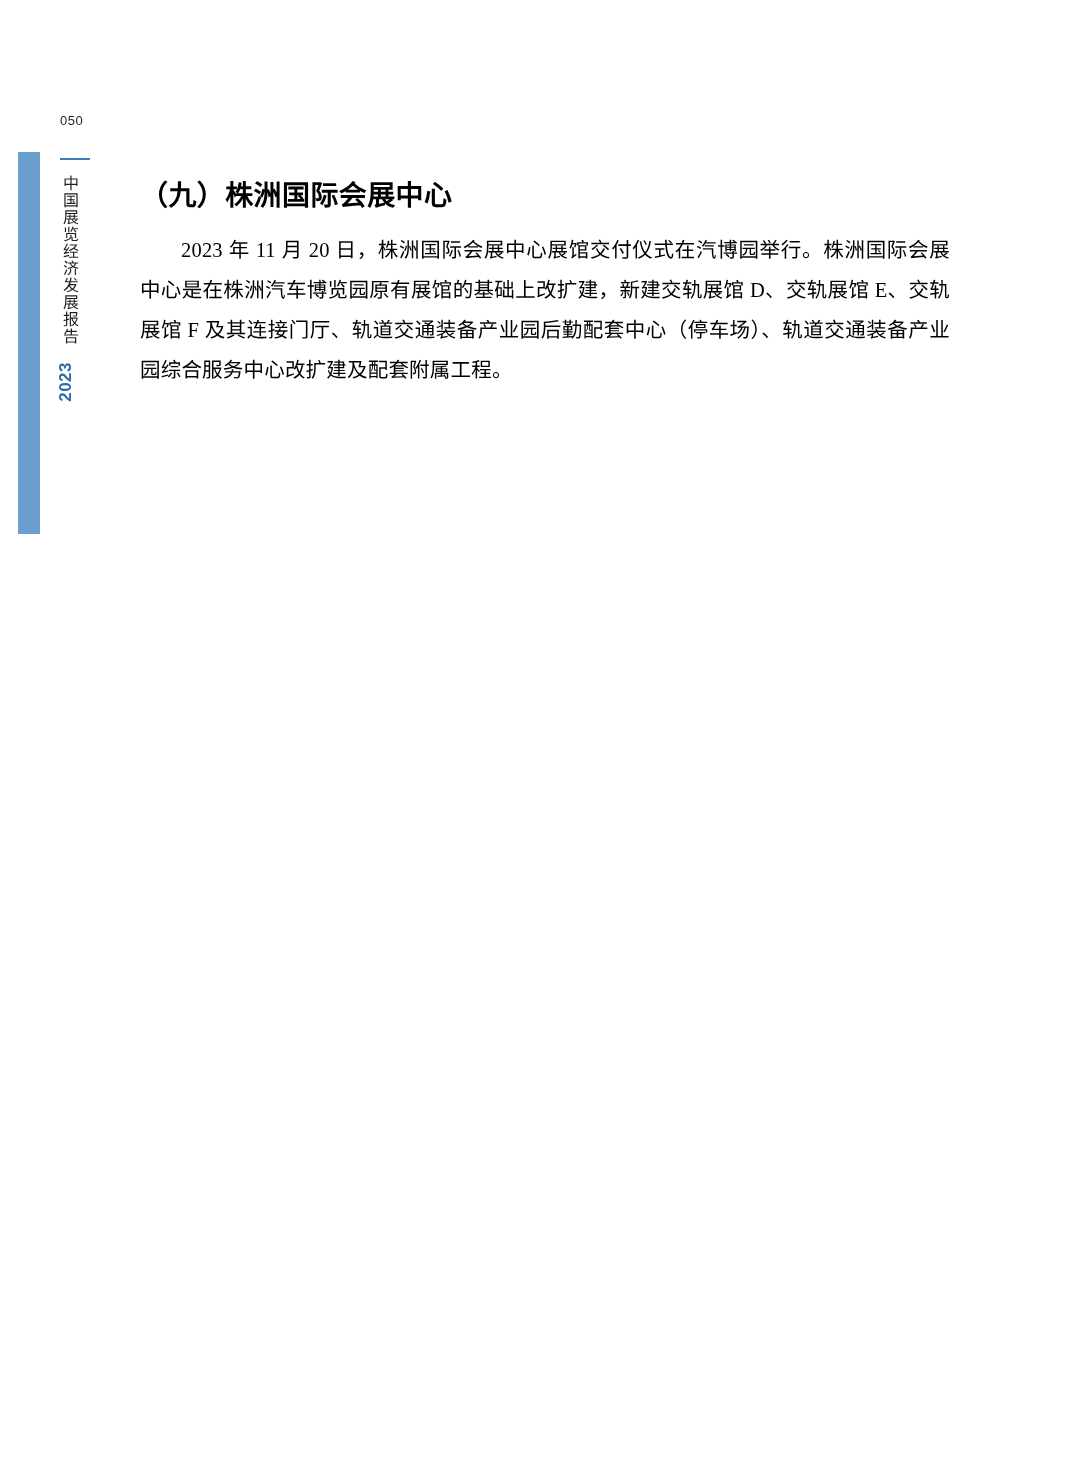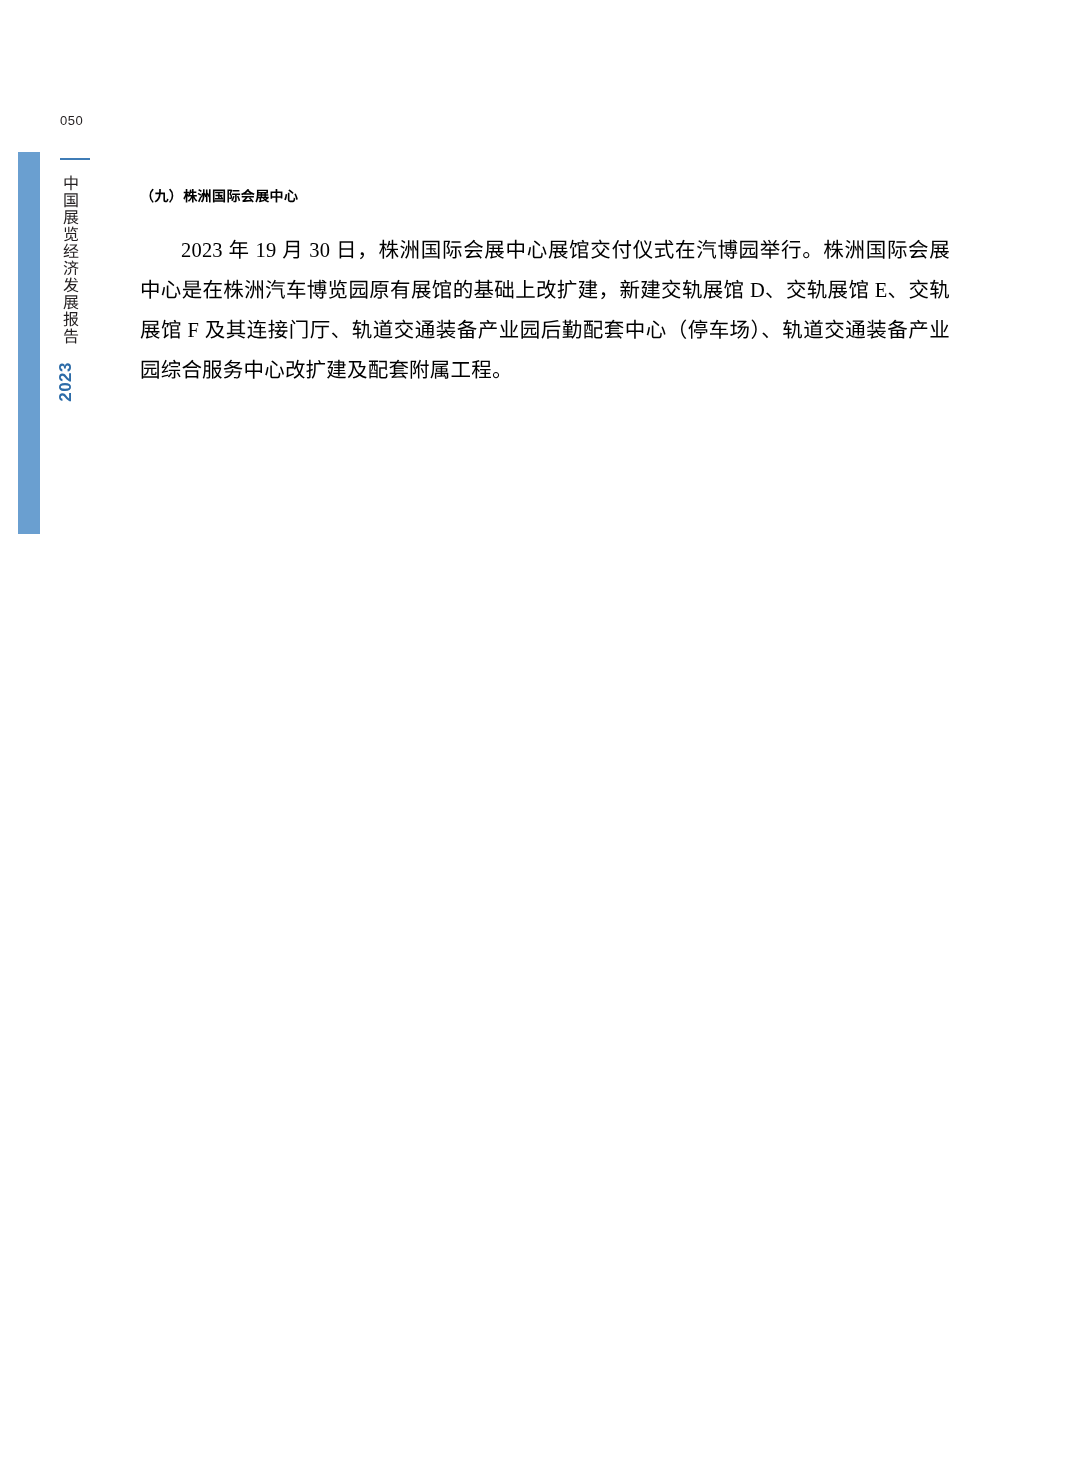--- a/index.html
+++ b/index.html
@@ -79,21 +79,21 @@
   
   .content {
     position: absolute;
     left: 140px;
     top: 180px;
     width: 810px;
   }
   .section-heading {
     font-family: "Liberation Sans", sans-serif;
     font-weight: bold;
-    font-size: 14px;
+    font-size: 28px;
     line-height: 32px;
     color: #000000;
     margin: 0 0 18px 0;
     letter-spacing: 0.4px;
   }
   .body-paragraph {
     font-family: "Liberation Serif", "DejaVu Serif", serif;
     font-size: 20.5px;
     line-height: 40px;
     color: #000000;
@@ -114,16 +114,16 @@
   <div class="side-rule"></div>
 
   <div class="side-bar"></div>
 
   <div class="side-title">中国展览经济发展报告</div>
 
   <div class="side-year">2023</div>
 
   <div class="content">
     <h2 class="section-heading">（九）株洲国际会展中心</h2>
-    <p class="body-paragraph">2023 年 19 月 30 日，株洲国际会展中心展馆交付仪式在汽博园举行。株洲国际会展中心是在株洲汽车博览园原有展馆的基础上改扩建，新建交轨展馆 D、交轨展馆 E、交轨展馆 F 及其连接门厅、轨道交通装备产业园后勤配套中心（停车场）、轨道交通装备产业园综合服务中心改扩建及配套附属工程。</p>
+    <p class="body-paragraph">2023 年 11 月 20 日，株洲国际会展中心展馆交付仪式在汽博园举行。株洲国际会展中心是在株洲汽车博览园原有展馆的基础上改扩建，新建交轨展馆 D、交轨展馆 E、交轨展馆 F 及其连接门厅、轨道交通装备产业园后勤配套中心（停车场）、轨道交通装备产业园综合服务中心改扩建及配套附属工程。</p>
   </div>
 
 </div>
 
 </body></html>

